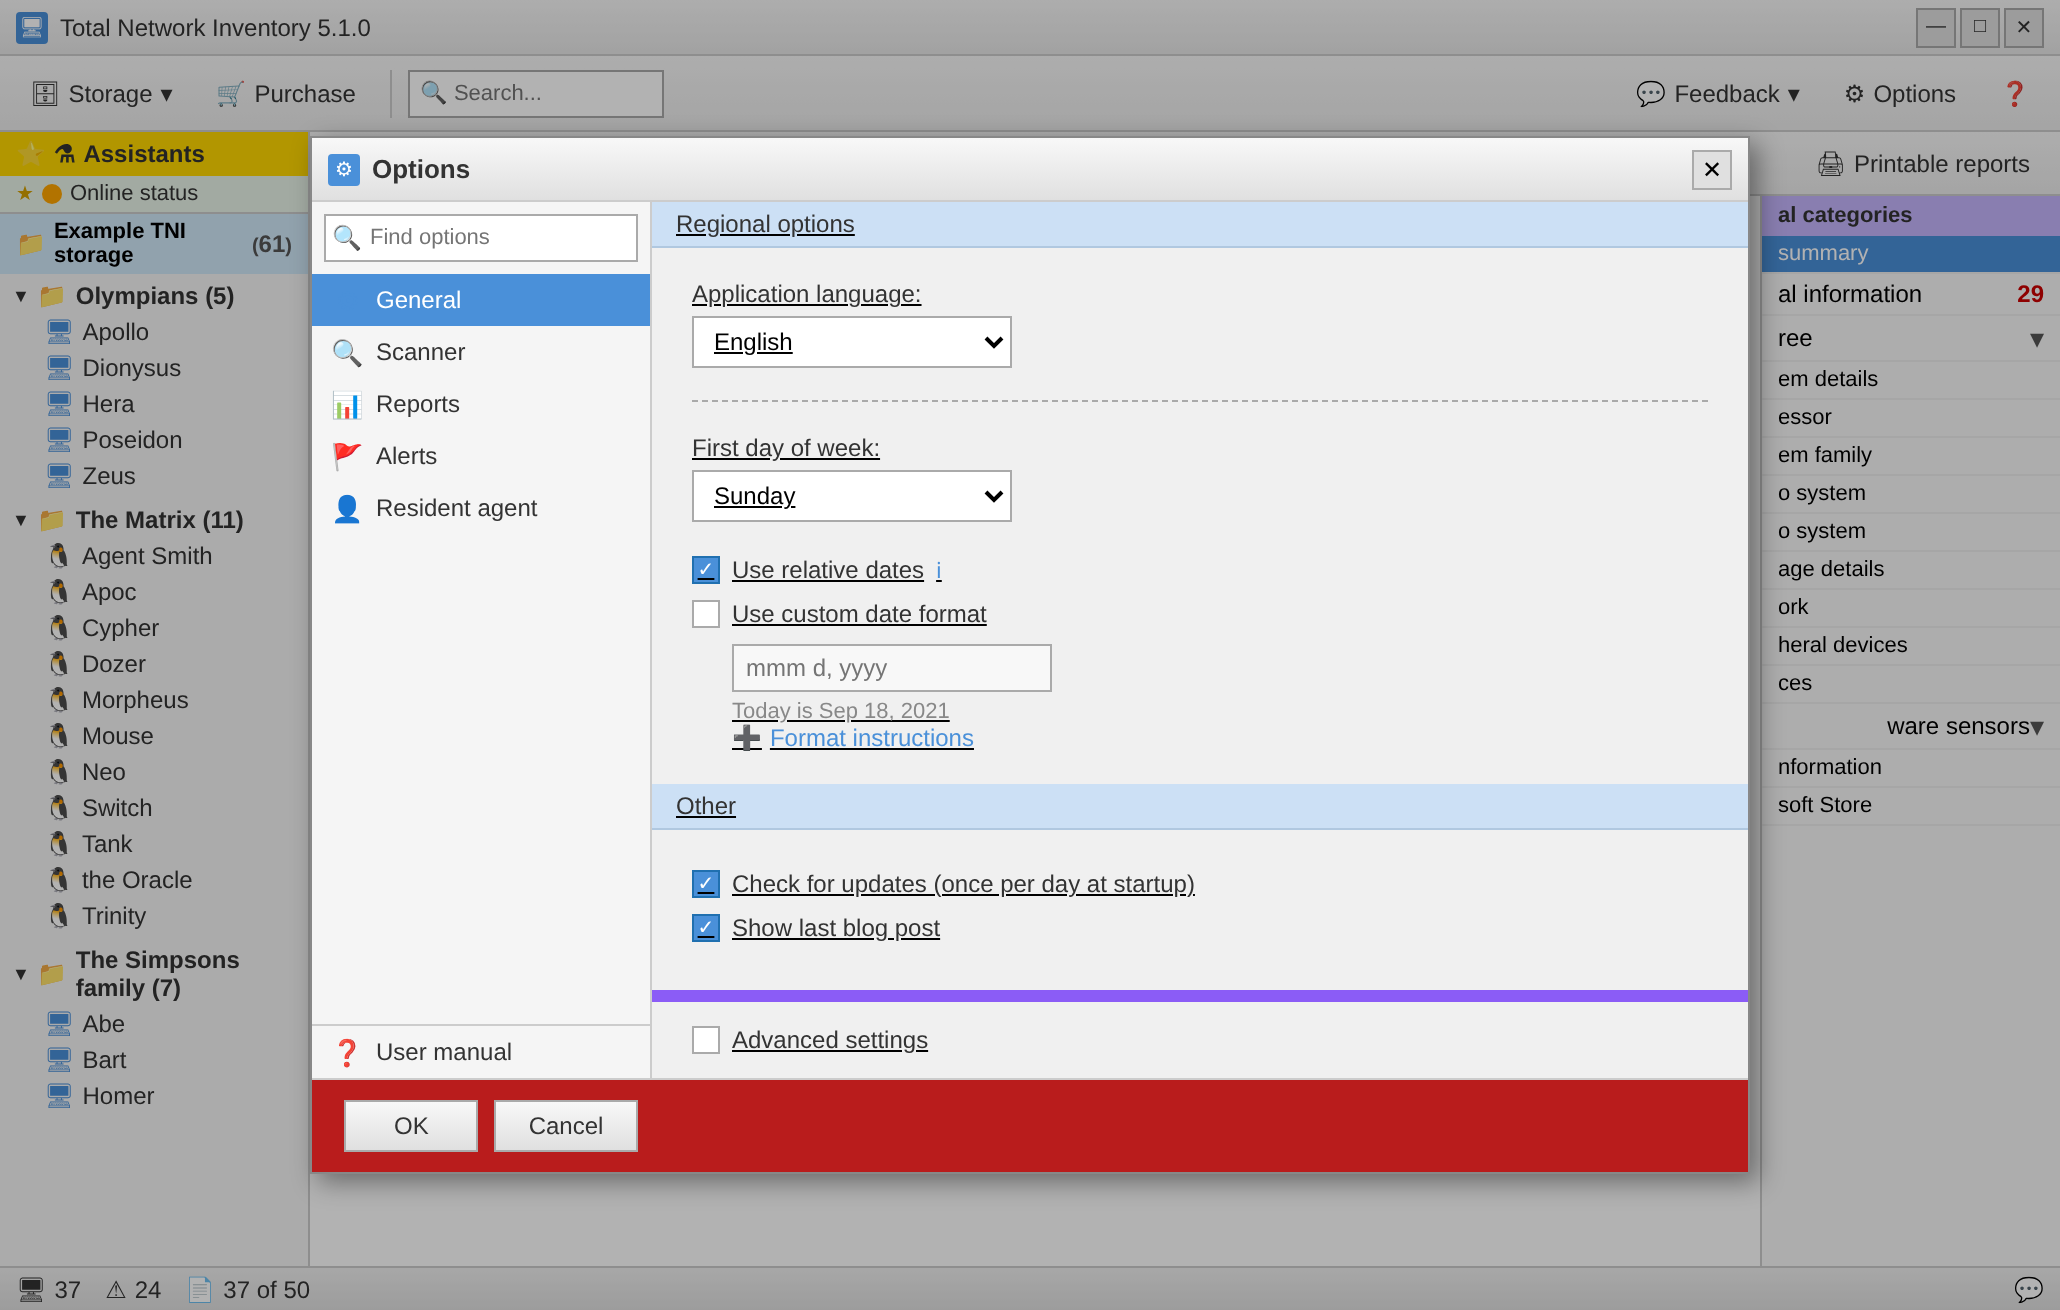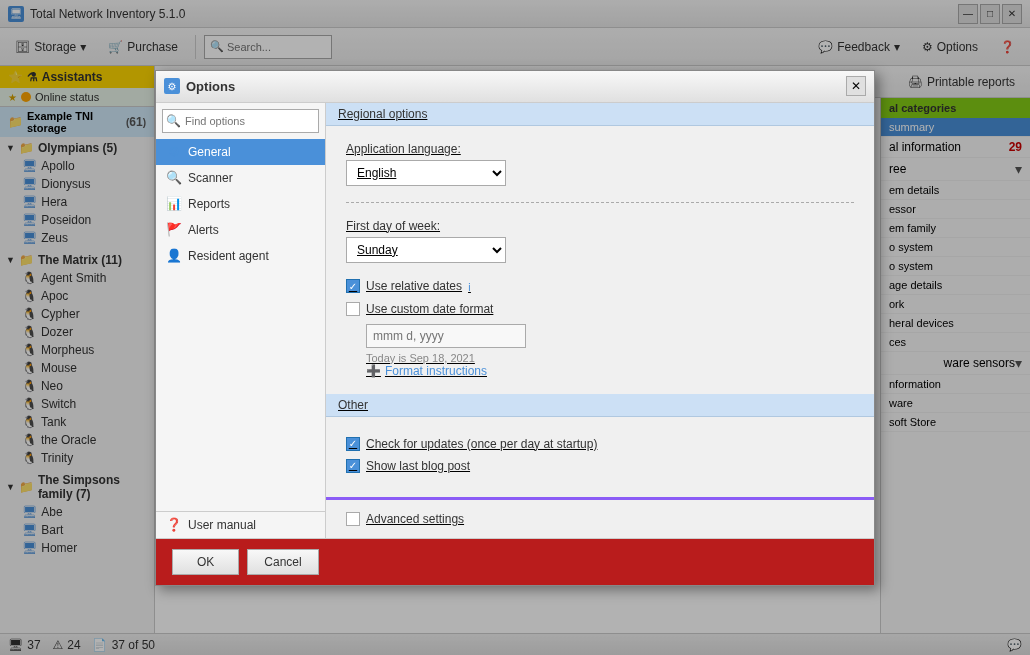--- a/index.html
+++ b/index.html
@@ -41,21 +41,21 @@
     .status-bar { height: 22px; background: linear-gradient(to bottom, #f0f0f0, #e0e0e0); border-top: 1px solid #ccc; display: flex; align-items: center; padding: 0 8px; gap: 12px; flex-shrink: 0; }
     .status-item { display: flex; align-items: center; gap: 4px; font-size: 11px; color: #333; }
 
     
     .right-panel { flex: 1; display: flex; flex-direction: column; overflow: hidden; position: relative; }
     .right-toolbar { height: 32px; background: linear-gradient(to bottom, #f8f8f8, #ececec); border-bottom: 1px solid #ccc; display: flex; align-items: center; padding: 0 6px; gap: 4px; }
     .right-content { flex: 1; display: flex; overflow: hidden; }
     .main-content { flex: 1; background: white; overflow: auto; padding: 8px; position: relative; }
     .watermark { position: absolute; top: 50%; left: 50%; transform: translate(-50%, -50%); font-size: 60px; font-weight: bold; color: rgba(180,200,220,0.25); white-space: nowrap; pointer-events: none; z-index: 0; letter-spacing: 4px; }
     .categories-panel { width: 150px; background: #f8f8f8; border-left: 1px solid #ccc; overflow-y: auto; flex-shrink: 0; }
-    .cat-header { background: #84cc16; padding: 4px 8px; font-weight: bold; font-size: 11px; color: #333; }
+    .cat-header { background: #c4b5fd; padding: 4px 8px; font-weight: bold; font-size: 11px; color: #333; }
     .cat-item { padding: 3px 8px; font-size: 11px; cursor: pointer; border-bottom: 1px solid #eee; white-space: nowrap; overflow: hidden; text-overflow: ellipsis; }
     .cat-item.selected { background: #4a90d9; color: white; }
 
     
     .modal-overlay { position: absolute; top: 0; left: 0; width: 100%; height: 100%; background: rgba(0,0,0,0.3); z-index: 100; display: flex; align-items: center; justify-content: center; }
     .modal { width: 720px; background: #f0f0f0; border: 1px solid #888; box-shadow: 4px 4px 12px rgba(0,0,0,0.4); display: flex; flex-direction: column; }
     .modal-title-bar { height: 32px; background: linear-gradient(to bottom, #f8f8f8, #e0e0e0); border-bottom: 1px solid #ccc; display: flex; align-items: center; padding: 0 8px; gap: 6px; }
     .modal-title-icon { width: 16px; height: 16px; background: #4a90d9; border-radius: 2px; display: flex; align-items: center; justify-content: center; color: white; font-size: 10px; flex-shrink: 0; }
     .modal-title-text { font-size: 13px; font-weight: bold; color: #333; flex: 1; }
     .modal-close { width: 20px; height: 20px; border: 1px solid #aaa; background: #e0e0e0; cursor: pointer; display: flex; align-items: center; justify-content: center; font-size: 12px; }
@@ -76,21 +76,21 @@
     .form-divider { border: none; border-top: 1px dashed #aaa; margin: 16px 0; }
     .checkbox-row { display: flex; align-items: center; gap: 6px; margin-bottom: 8px; cursor: pointer; }
     .checkbox-box { width: 14px; height: 14px; border: 1px solid #aaa; background: white; display: flex; align-items: center; justify-content: center; flex-shrink: 0; }
     .checkbox-box.checked { background: #4a90d9; border-color: #2070b0; }
     .checkbox-box.checked::after { content: '✓'; color: white; font-size: 10px; }
     .checkbox-label { font-size: 12px; color: #333; }
     .date-input { height: 24px; border: 1px solid #aaa; padding: 0 6px; font-size: 12px; width: 160px; background: #f8f8f8; color: #999; margin-left: 20px; }
     .date-today { font-size: 11px; color: #888; margin-left: 20px; margin-top: 4px; }
     .format-link { color: #4a90d9; font-size: 12px; margin-left: 20px; cursor: pointer; display: flex; align-items: center; gap: 4px; }
     .other-section { margin-top: 4px; }
-    .adv-settings-row { display: flex; align-items: center; gap: 6px; padding: 12px 20px; border-top: 3px solid #8b5cf6; }
+    .adv-settings-row { display: flex; align-items: center; gap: 6px; padding: 12px 20px; border-top: 6px solid #8b5cf6; }
     .adv-checkbox { width: 14px; height: 14px; border: 1px solid #aaa; background: white; flex-shrink: 0; }
     .adv-label { font-size: 12px; color: #333; }
     .modal-footer { padding: 10px 16px; display: flex; align-items: center; gap: 8px; border-top: 1px solid #ccc; background: #b91c1c; }
     .btn-ok { height: 26px; padding: 0 24px; background: linear-gradient(to bottom, #f8f8f8, #e0e0e0); border: 1px solid #aaa; cursor: pointer; font-size: 12px; color: #333; }
     .btn-cancel { height: 26px; padding: 0 16px; background: linear-gradient(to bottom, #f8f8f8, #e0e0e0); border: 1px solid #aaa; cursor: pointer; font-size: 12px; color: #333; }
 
     .info-icon { color: #4a90d9; font-size: 11px; cursor: pointer; }
 
     select.native-select { height: 26px; border: 1px solid #aaa; background: white; padding: 0 6px; font-size: 12px; width: 160px; cursor: pointer; }
 
@@ -296,21 +296,20 @@
           <div class="cat-item">o system</div>
           <div class="cat-item">age details</div>
           <div class="cat-item">ork</div>
           <div class="cat-item">heral devices</div>
           <div class="cat-item">ces</div>
           <div class="cat-item" style="display:flex; justify-content:flex-end; align-items:center;">
             <span>ware sensors</span>
             <span style="font-size:14px; color:#555;">▾</span>
           </div>
           <div class="cat-item">nformation</div>
-          <div class="cat-item">ware</div>
           <div class="cat-item">soft Store</div>
         </div>
       </div>
     </div>
   </div>
 
   <div class="status-bar">
     <div class="status-item">
       <span>🖥</span>
       <span>37</span>

